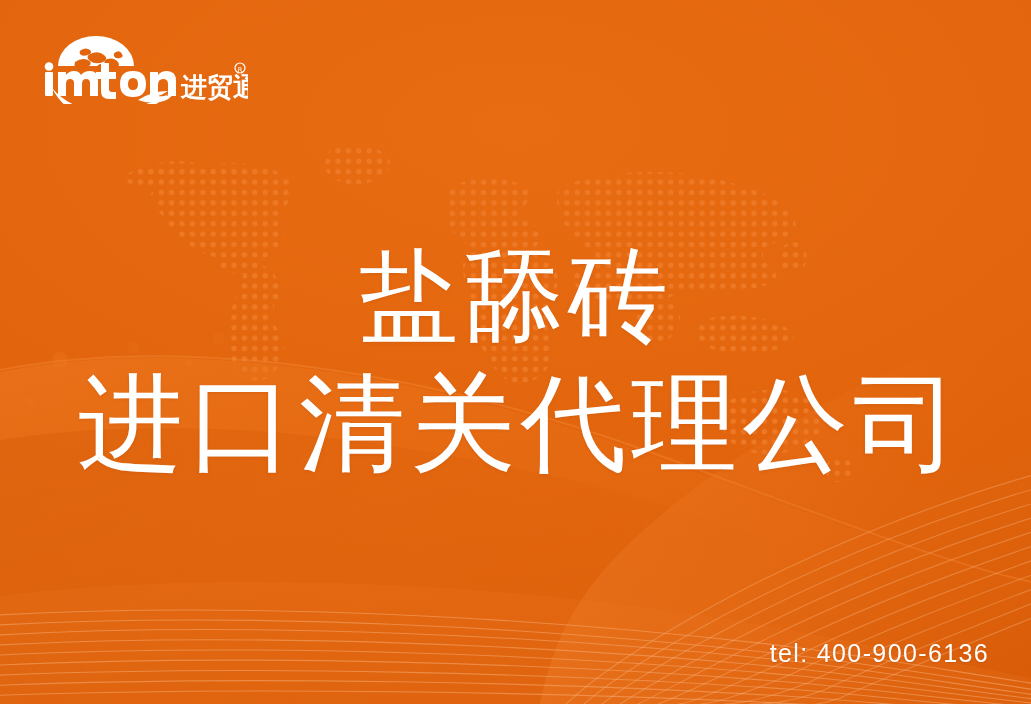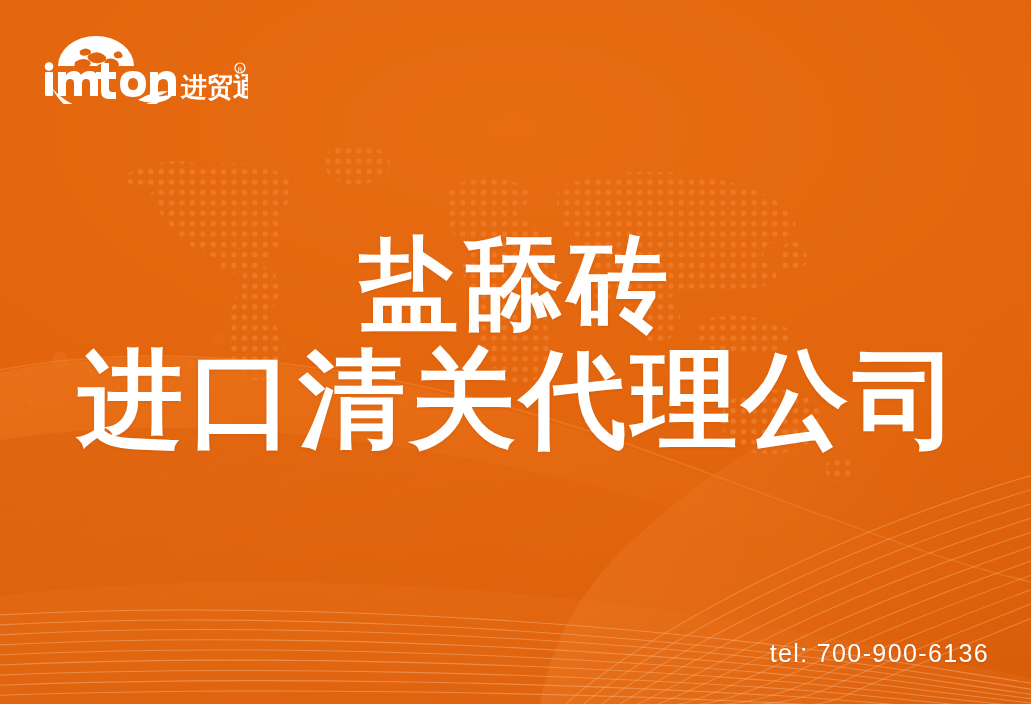--- a/index.html
+++ b/index.html
@@ -52,24 +52,25 @@
   
   .headline{
     position:absolute;
     left:0;right:0;
     top:228px;
     text-align:center;
     color:#ffffff;
   }
   .headline .line{
     display:block;
-    font-weight:700;
+    font-weight:400;
     letter-spacing:.045em;
     text-shadow:0 1px 3px rgba(150,58,0,.18);
     white-space:nowrap;
+    margin-top:12px;
   }
   .headline .line-1{
     font-size:100px;
     line-height:112px;
   }
   .headline .line-2{
     font-size:106px;
     line-height:118px;
     padding-left:10px;
   }
@@ -250,15 +251,15 @@
         <path d="M100 74 q14 -9 30 -9 q-6 4 -10 5 q10 1 16 -3 q-4 7 -14 9 q-12 2 -22 -2 z"></path>
       </g>
     </svg>
   </div>
 
   <div class="headline">
     <span class="line line-1">盐舔砖</span>
     <span class="line line-2">进口清关代理公司</span>
   </div>
 
-  <div class="tel">tel: 700-900-6136</div>
+  <div class="tel">tel: 400-900-6136</div>
 
 </div>
 
 </body></html>

